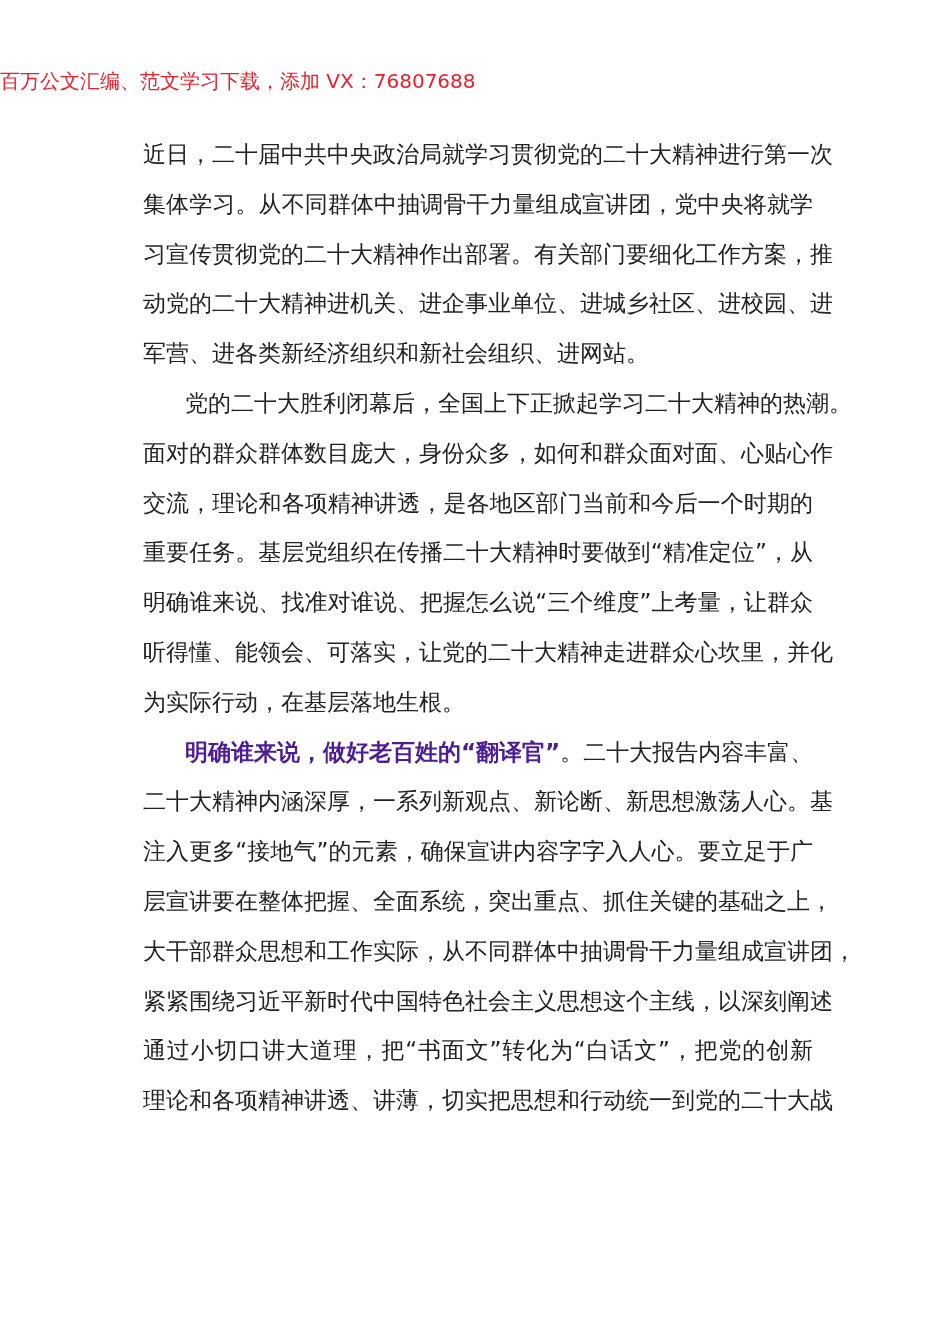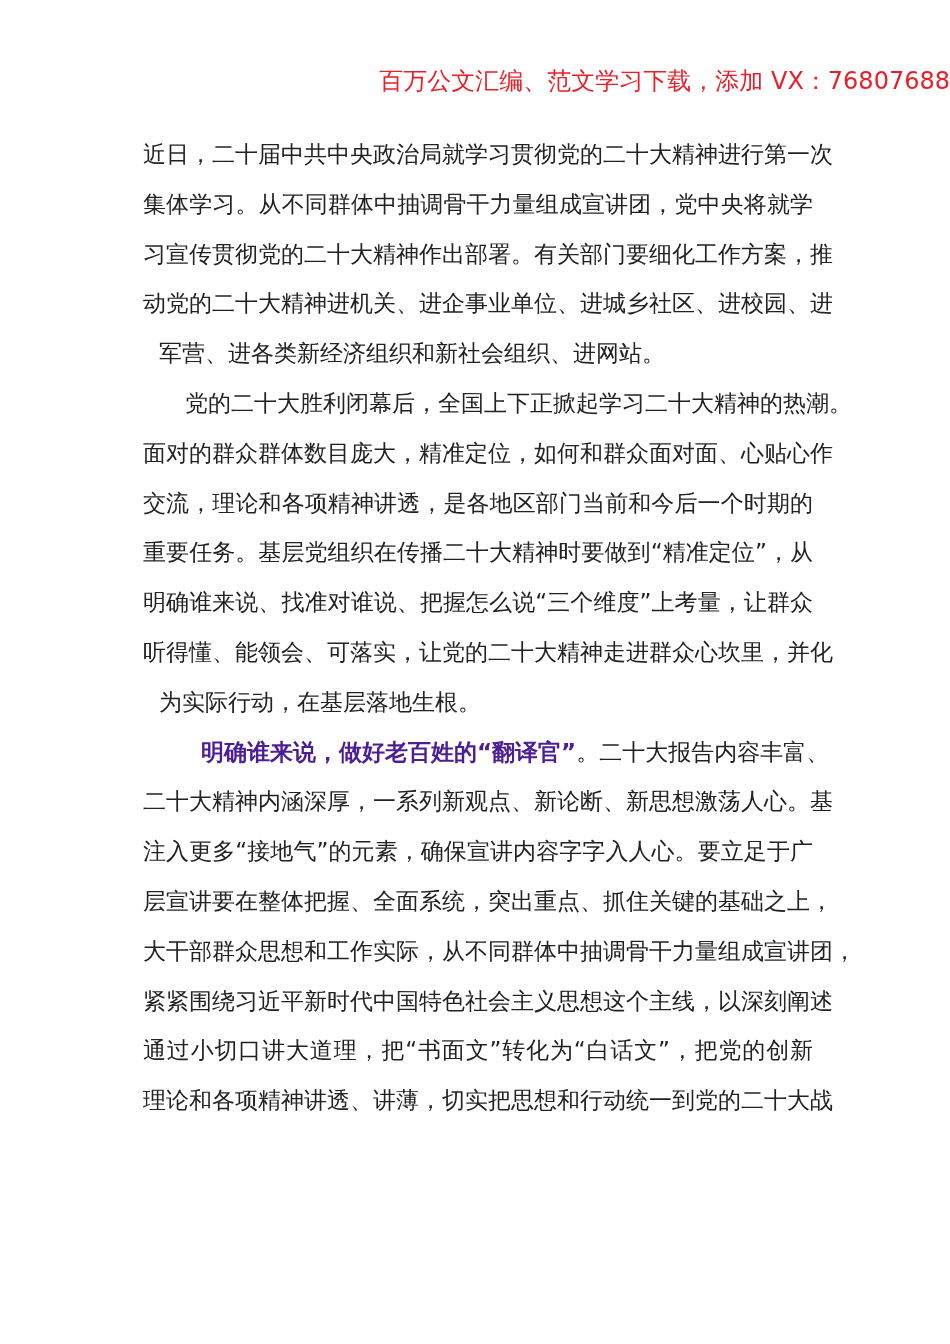--- a/index.html
+++ b/index.html
@@ -1,49 +1,49 @@
 <!DOCTYPE html>
 <html><head>
   <meta charset="utf-8">
   <style>
     html, body { margin: 0; padding: 0; background: #ffffff; }
     body { width: 950px; height: 1344px; position: relative; overflow: hidden; }
     .header {
       position: absolute; top: 66px; left: 0; width: 950px;
-      text-align: right; color: #e8202a;
-      font-family: "DejaVu Sans", sans-serif; font-size: 24px; line-height: 30px;
+      text-align: left; color: #e8202a;
+      font-family: "DejaVu Sans", sans-serif; font-size: 20px; line-height: 30px;
     }
     .doc {
       position: absolute; top: 130px; left: 143px; width: 670px;
       font-family: "DejaVu Sans", sans-serif; font-size: 23px; color: #222222;
       line-height: 49.8px;
     }
     .line { white-space: nowrap; height: 49.8px; text-align: justify; text-align-last: justify; }
-    .line.last { text-align-last: left; margin-left: 16px; }
+    .line.last { text-align-last: left; }
     .indent { padding-left: 42px; }
     .bold { font-weight: bold; color: #4c1d95; }
   </style>
 </head>
 <body>
 
 <div class="header">百万公文汇编、范文学习下载，添加 VX：76807688</div>
 
 <div class="doc">
 
   <div>
     <div class="line">近日，二十届中共中央政治局就学习贯彻党的二十大精神进行第一次</div>
     <div class="line">集体学习。从不同群体中抽调骨干力量组成宣讲团，党中央将就学</div>
     <div class="line">习宣传贯彻党的二十大精神作出部署。有关部门要细化工作方案，推</div>
     <div class="line">动党的二十大精神进机关、进企事业单位、进城乡社区、进校园、进</div>
     <div class="line last">军营、进各类新经济组织和新社会组织、进网站。</div>
   </div>
 
   <div>
     <div class="line indent">党的二十大胜利闭幕后，全国上下正掀起学习二十大精神的热潮。</div>
-    <div class="line">面对的群众群体数目庞大，精准定位，如何和群众面对面、心贴心作</div>
+    <div class="line">面对的群众群体数目庞大，身份众多，如何和群众面对面、心贴心作</div>
     <div class="line">交流，理论和各项精神讲透，是各地区部门当前和今后一个时期的</div>
     <div class="line">重要任务。基层党组织在传播二十大精神时要做到“精准定位”，从</div>
     <div class="line">明确谁来说、找准对谁说、把握怎么说“三个维度”上考量，让群众</div>
     <div class="line">听得懂、能领会、可落实，让党的二十大精神走进群众心坎里，并化</div>
     <div class="line last">为实际行动，在基层落地生根。</div>
   </div>
 
   <div>
     <div class="line indent last"><span class="bold">明确谁来说，做好老百姓的“翻译官”</span><span>。二十大报告内容丰富、</span></div>
     <div class="line">二十大精神内涵深厚，一系列新观点、新论断、新思想激荡人心。基</div>

